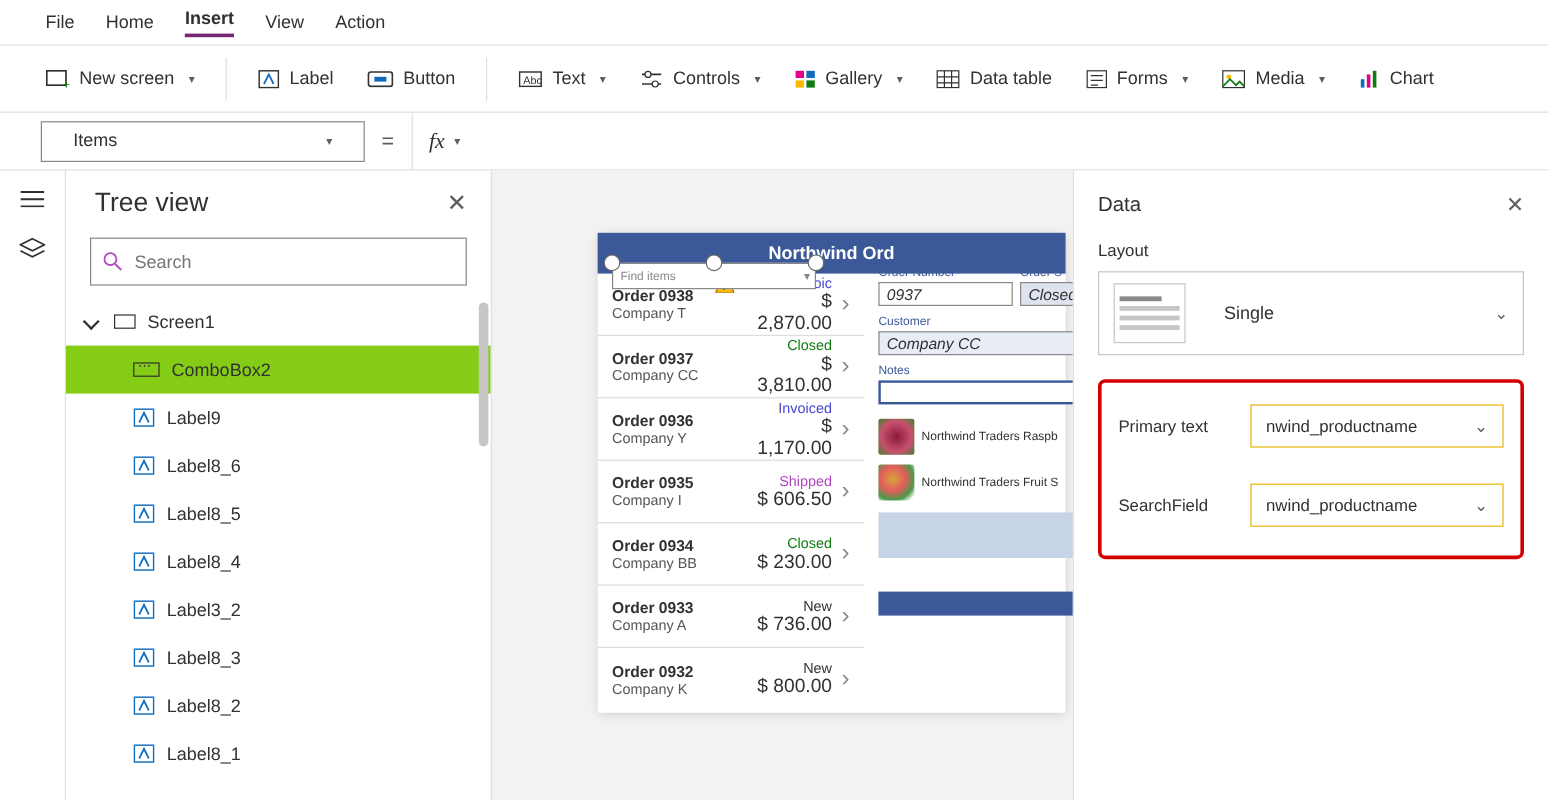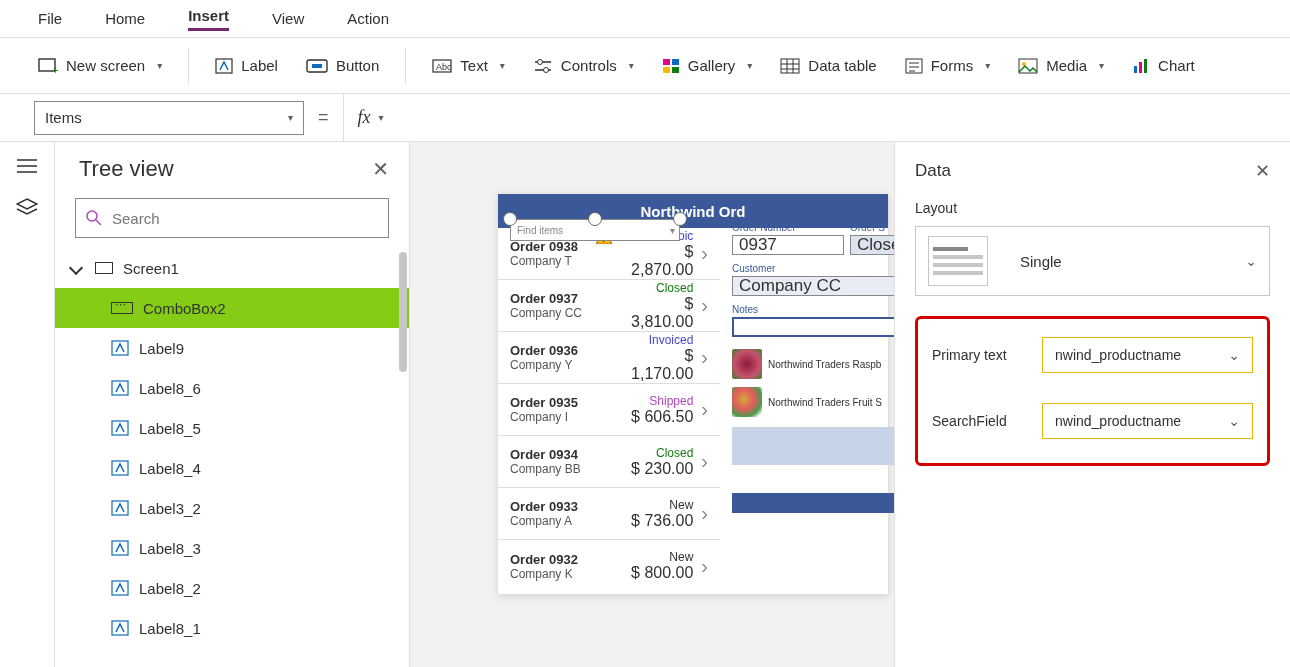--- a/index.html
+++ b/index.html
@@ -1,31 +1,31 @@
 <!DOCTYPE html>
 <html><head>
 <meta charset="utf-8">
 <style>
   * { box-sizing: border-box; margin: 0; padding: 0; font-family: "Segoe UI", -apple-system, sans-serif; }
   body { background: #fff; color: #323130; width: 1290px; height: 667px; overflow: hidden; position: relative; }
 
   
-  .menubar { display: flex; align-items: center; height: 38px; padding: 0 38px; gap: 43px; font-size: 15px; border-bottom: 1px solid #e1dfdd; }
+  .menubar { display: flex; align-items: center; height: 38px; padding: 0 38px; gap: 26px; font-size: 15px; border-bottom: 1px solid #e1dfdd; }
   .menubar .item { cursor: pointer; }
   .menubar .item.active { font-weight: 600; border-bottom: 3px solid #742774; padding-bottom: 4px; }
 
   
   .ribbon { display: flex; align-items: center; height: 56px; padding: 0 28px; gap: 8px; border-bottom: 1px solid #e1dfdd; font-size: 15px; color: #323130; }
   .ribbon .btn { display: inline-flex; align-items: center; gap: 8px; padding: 6px 10px; cursor: pointer; }
   .ribbon .sep { width: 1px; height: 36px; background: #e1dfdd; margin: 0 8px; }
   .chev { font-size: 10px; color: #605e5c; margin-left: 4px; }
 
   
   .formula-row { display: flex; align-items: center; height: 48px; border-bottom: 1px solid #e1dfdd; padding: 0 34px; gap: 14px; font-size: 15px; }
-  .prop-select { width: 270px; height: 34px; border: 1px solid #8a8886; display: flex; align-items: center; justify-content: space-between; padding: 0 10px; background: #fff; }
+  .prop-select { width: 270px; height: 34px; border: 1px solid #8a8886; display: flex; align-items: center; justify-content: space-between; padding: 0 26px; background: #fff; }
   .eq { font-size: 18px; color: #605e5c; }
   .fx-box { display: flex; align-items: center; gap: 4px; border-left: 1px solid #e1dfdd; height: 100%; padding-left: 14px; }
   .fx { font-style: italic; font-family: "Times New Roman", serif; font-size: 18px; }
   .formula { font-family: Consolas, monospace; font-size: 17px; margin-left: 10px; }
   .formula .fn { color: #1a1a8e; }
   .formula .str { color: #a31515; }
 
   
   .main { position: absolute; top: 142px; bottom: 0; left: 0; right: 0; display: flex; }
 
@@ -65,21 +65,21 @@
   .row .amt { font-size: 16px; }
   .row .chev2 { font-size: 20px; color: #888; margin-left: 8px; }
   .st-invoiced { color: #4646d0; }
   .st-closed { color: #107c10; }
   .st-shipped { color: #b146c2; }
   .st-new { color: #323130; }
   .warn { position: absolute; left: 98px; top: 2px; width: 16px; height: 14px; }
 
   .detail { position: absolute; left: 322px; top: 80px; width: 168px; font-size: 10px; }
   .detail .lbl { color: #3b5998; font-size: 10px; margin-bottom: 2px; }
-  .detail .fld { border: 1px solid #888; height: 20px; padding: 2px 6px; background: #fff; display: flex; align-items: center; margin-bottom: 8px; font-size: 17px; }
+  .detail .fld { border: 1px solid #888; height: 20px; padding: 2px 6px; background: #fff; display: flex; align-items: center; margin-bottom: 8px; font-size: 13px; font-style: italic; }
   .detail .fld.badge { background: #dde3ef; width: 50px; }
   .detail .section-head { background: #3b5998; color: #fff; height: 22px; display: flex; align-items: center; padding: 0 8px; font-size: 12px; margin-top: 4px; }
   .detail .prod-row { display: flex; align-items: center; padding: 4px 0; gap: 6px; }
   .thumb { width: 30px; height: 30px; border-radius: 2px; }
   .thumb1 { background: radial-gradient(circle at 50% 50%, #8b1a3a 0%, #c7516e 60%, #5a7a3a 90%); }
   .thumb2 { background: radial-gradient(circle at 40% 40%, #d4a73a 0%, #e25c5c 40%, #4a9a4a 70%, #fff 90%); }
   .blue-block { background: #c7d4e8; height: 38px; margin-top: 6px; }
   .blue-bar { background: #3b5998; height: 20px; margin-top: 28px; }
 
   

